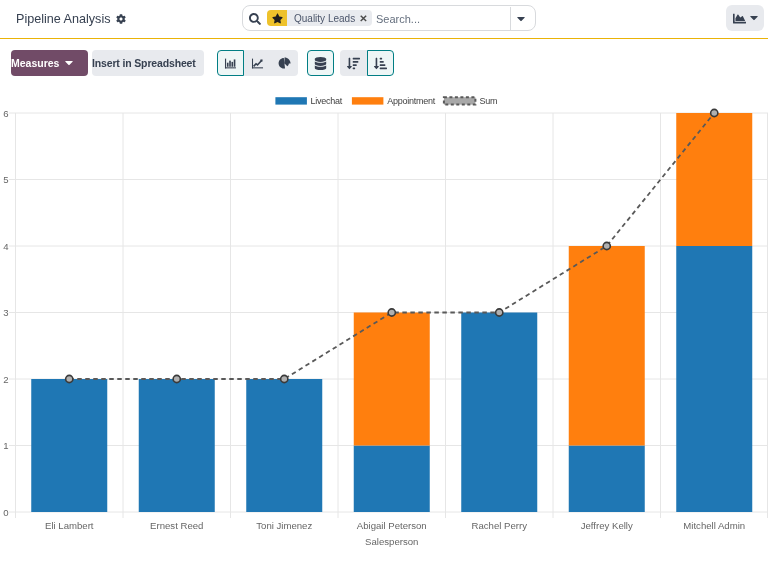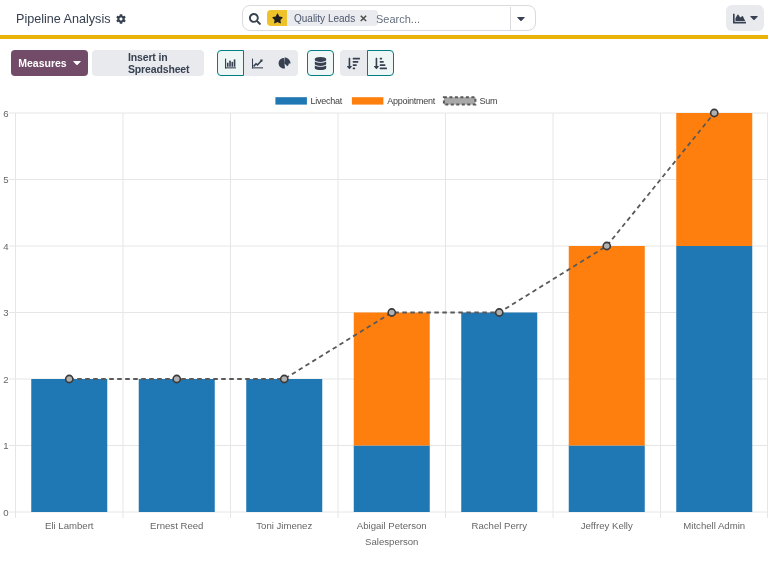--- a/index.html
+++ b/index.html
@@ -1,34 +1,34 @@
 <!DOCTYPE html>
 <html><head>
 <meta charset="utf-8">
 <style>
 * { margin:0; padding:0; box-sizing:border-box; }
 html,body { width:768px; height:564px; background:#fff; font-family:"Liberation Sans", sans-serif; overflow:hidden; }
 #page { position:relative; width:768px; height:564px; }
-.nav { position:absolute; left:0; top:0; width:768px; height:39px; background:#fff; border-bottom:4px solid #eab308; }
+.nav { position:absolute; left:0; top:0; width:768px; height:39px; background:#fff; border-bottom:1px solid #eab308; }
 .title { position:absolute; left:16px; top:11.5px; font-size:12.6px; color:#374151; white-space:nowrap; }
 .gear { position:absolute; left:116px; top:13.5px; }
 .search { position:absolute; left:242px; top:5px; width:294px; height:26px; border:1px solid #d8dadd; border-radius:8px; background:#fff; }
 .search .divider { position:absolute; right:24px; top:0; width:1px; height:24px; background:#d8dadd; }
 .search .mag { position:absolute; left:6px; top:7px; }
 .facet { position:absolute; left:24px; top:4px; height:16px; border-radius:4px; overflow:hidden; display:flex; }
 .facet .star { width:20px; height:16px; background:#eec22b; display:flex; align-items:center; justify-content:center; }
-.facet .lbl { background:#e9ebef; display:flex; align-items:center; padding:0 10px 0 7px; font-size:10px; color:#4c566b; gap:4px; }
+.facet .lbl { background:#e9ebef; display:flex; align-items:center; padding:0 4px 0 7px; font-size:10px; color:#4c566b; gap:4px; }
 .facet .x { font-size:10px; color:#4a4a4a; font-weight:bold; }
 .search .ph { position:absolute; left:133px; top:7px; font-size:11px; color:#66707f; }
 .search .caret { position:absolute; right:10px; top:11px; }
 .viewbtn { position:absolute; left:726px; top:5px; width:38px; height:26px; background:#e8eaee; border-radius:6px; display:flex; align-items:center; justify-content:center; gap:4px; }
 .toolbar { position:absolute; left:0; top:40px; width:768px; height:48px; background:#fff; }
-.btn { position:absolute; top:10px; height:26px; border-radius:4px; display:flex; align-items:center; justify-content:center; font-size:10.5px; }
+.btn { position:absolute; top:10px; height:26px; border-radius:4px; display:flex; align-items:center; justify-content:flex-start; font-size:10.5px; }
 .measures { left:11px; width:77px; background:#714B67; color:#fff; font-weight:bold; gap:6px; }
-.spread { left:92px; width:112px; background:#e8eaee; color:#374151; font-weight:bold; letter-spacing:-0.15px;padding-left:36px; }
+.spread { left:92px; width:112px; background:#e8eaee; color:#374151; font-weight:bold; letter-spacing:-0.15px; }
 .ibtn { position:absolute; top:10px; width:27px; height:26px; display:flex; align-items:center; justify-content:center; background:#e8eaee; }
 .act { background:#eef6f6; border:1px solid #017e84; }
 svg.chart { position:absolute; left:0; top:88px; }
 </style>
 </head>
 <body>
 <div id="page">
   <div class="nav">
     <span class="title">Pipeline Analysis</span>
     <svg class="gear" width="10" height="10" viewBox="0 0 512 512">

